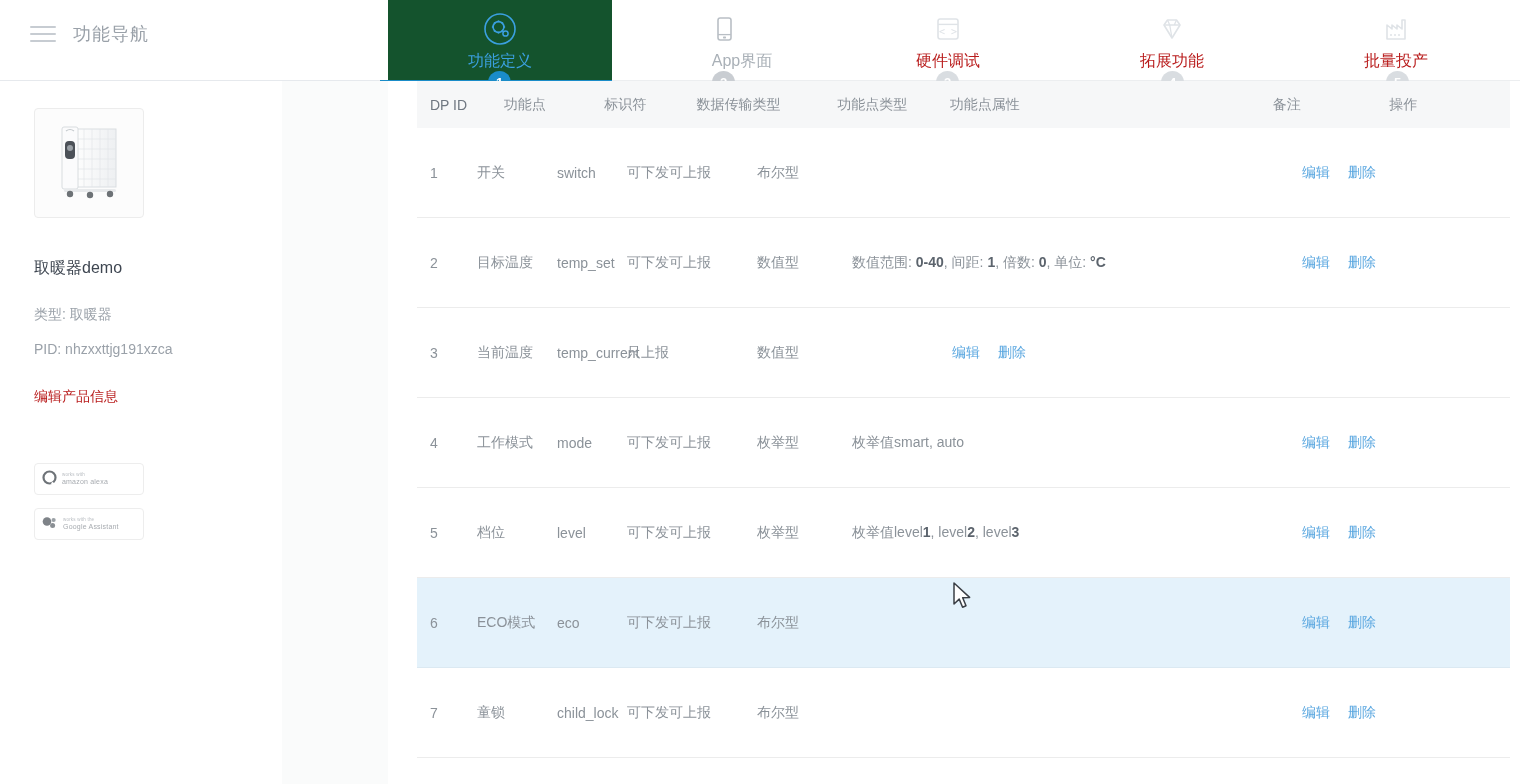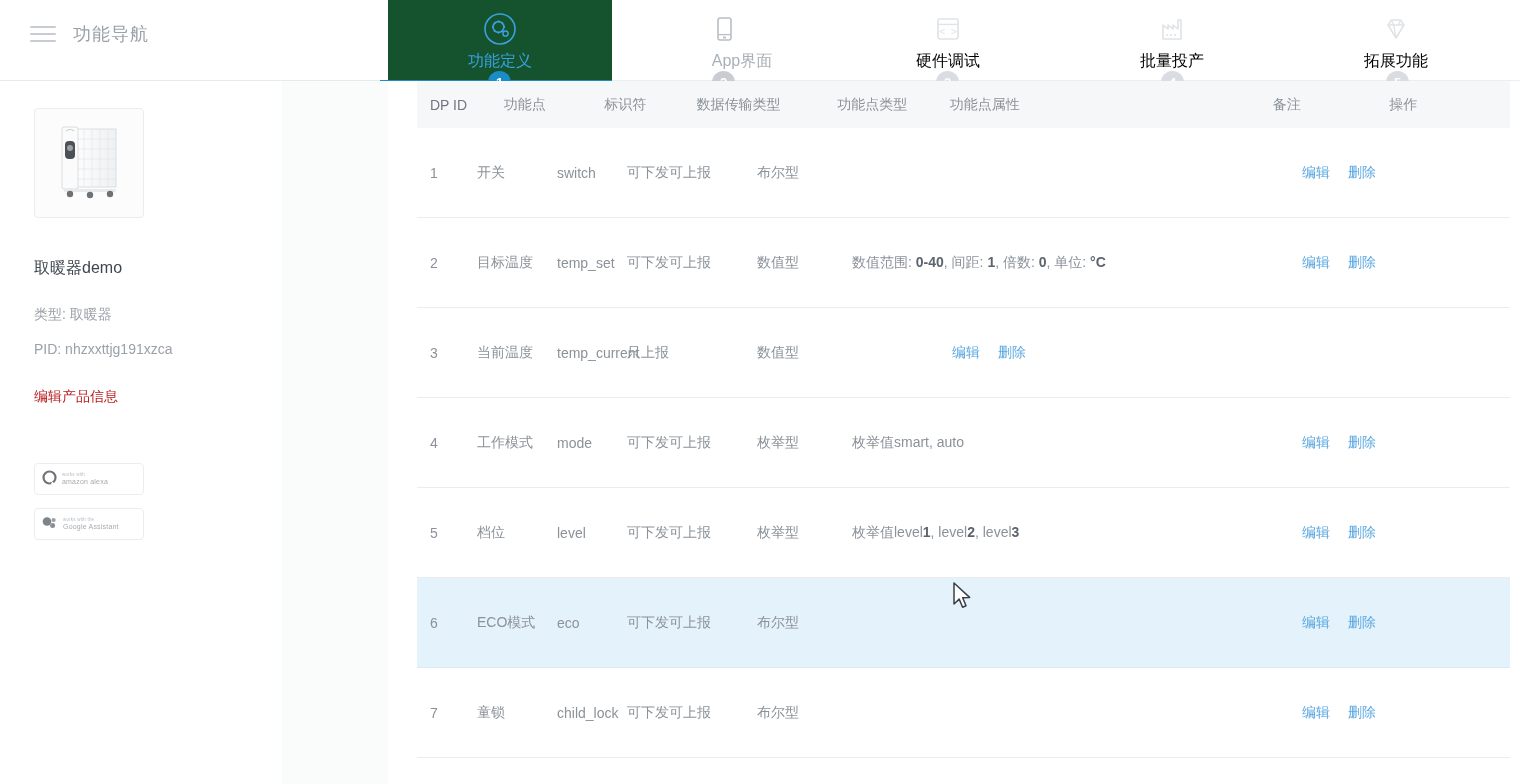--- a/index.html
+++ b/index.html
@@ -33,21 +33,21 @@
   .tabs { position: absolute; left: 388px; top: 0; height: 81px; width: 1132px; display: flex; }
   .tab {
     width: 224px; height: 81px; position: relative;
     display: flex; flex-direction: column; align-items: center; justify-content: flex-start;
     padding-top: 8px; cursor: pointer; background: #ffffff;
   }
   .tab.active { background: #14532d; width: 224px; }
   .tab .tab-icon { height: 42px; display:flex; align-items:center; justify-content:center; }
   .tab .tab-label { font-size: 16px; color: #cfd4d9; margin-top: 1px; }
   .tab.active .tab-label { color: #3ba0e0; }
-  .tab.dim .tab-label { color: #000000; text-align: right; }
+  .tab.dim .tab-label { color: #b91c1c; text-align: right; }
   .tab:nth-child(2) .tab-label { color: #a9b0b7; margin-left: 36px; }
 
   
   .steps { position: absolute; left: 0; top: 0; width: 1520px; height: 81px; pointer-events:none; }
   .step-line-done {
     position: absolute; left: 380px; top: 80px; width: 232px; height: 3px; background: #1a8cc8;
   }
   .step-line-rest {
     position: absolute; left: 612px; top: 80px; width: 908px; height: 2px; background: #eceef0;
   }
@@ -181,37 +181,37 @@
             <line x1="7" y1="12.4" x2="27" y2="12.4" stroke="#dfe3e7" stroke-width="1.4"></line>
             <text x="17" y="23" font-size="10" fill="#dfe3e7" text-anchor="middle" font-family="monospace">&lt; &gt;</text>
           </svg>
         </span>
         <span class="tab-label">硬件调试</span>
       </div>
 
       <div class="tab dim">
         <span class="tab-icon">
           <svg width="34" height="34" viewBox="0 0 34 34">
+            <path d="M9 13 L12.5 8 H21.5 L25 13 L17 26 Z" fill="none" stroke="#dfe3e7" stroke-width="1.6" stroke-linejoin="round"></path>
+            <path d="M9 13 H25 M12.5 8 L14.7 13 L17 26 M21.5 8 L19.3 13" fill="none" stroke="#dfe3e7" stroke-width="1.3"></path>
+          </svg>
+        </span>
+        <span class="tab-label">拓展功能</span>
+      </div>
+
+      <div class="tab dim">
+        <span class="tab-icon">
+          <svg width="34" height="34" viewBox="0 0 34 34">
             <path d="M8 27 V13 L13 17 V13 L18 17 V13 L23 17 V8 H26 V27 Z" fill="none" stroke="#dfe3e7" stroke-width="1.6" stroke-linejoin="round"></path>
             <circle cx="12" cy="23" r="1" fill="#dfe3e7"></circle>
             <circle cx="16" cy="23" r="1" fill="#dfe3e7"></circle>
             <circle cx="20" cy="23" r="1" fill="#dfe3e7"></circle>
           </svg>
         </span>
         <span class="tab-label">批量投产</span>
-      </div>
-
-      <div class="tab dim">
-        <span class="tab-icon">
-          <svg width="34" height="34" viewBox="0 0 34 34">
-            <path d="M9 13 L12.5 8 H21.5 L25 13 L17 26 Z" fill="none" stroke="#dfe3e7" stroke-width="1.6" stroke-linejoin="round"></path>
-            <path d="M9 13 H25 M12.5 8 L14.7 13 L17 26 M21.5 8 L19.3 13" fill="none" stroke="#dfe3e7" stroke-width="1.3"></path>
-          </svg>
-        </span>
-        <span class="tab-label">拓展功能</span>
       </div>
     </div>
 
     <div class="steps">
       <div class="step-line-rest"></div>
       <div class="step-line-done"></div>
       <div class="step-dot cur" style="left:488px">1</div>
       <div class="step-dot" style="left:712px">2</div>
       <div class="step-dot faded" style="left:936px">3</div>
       <div class="step-dot faded" style="left:1161px">4</div>

